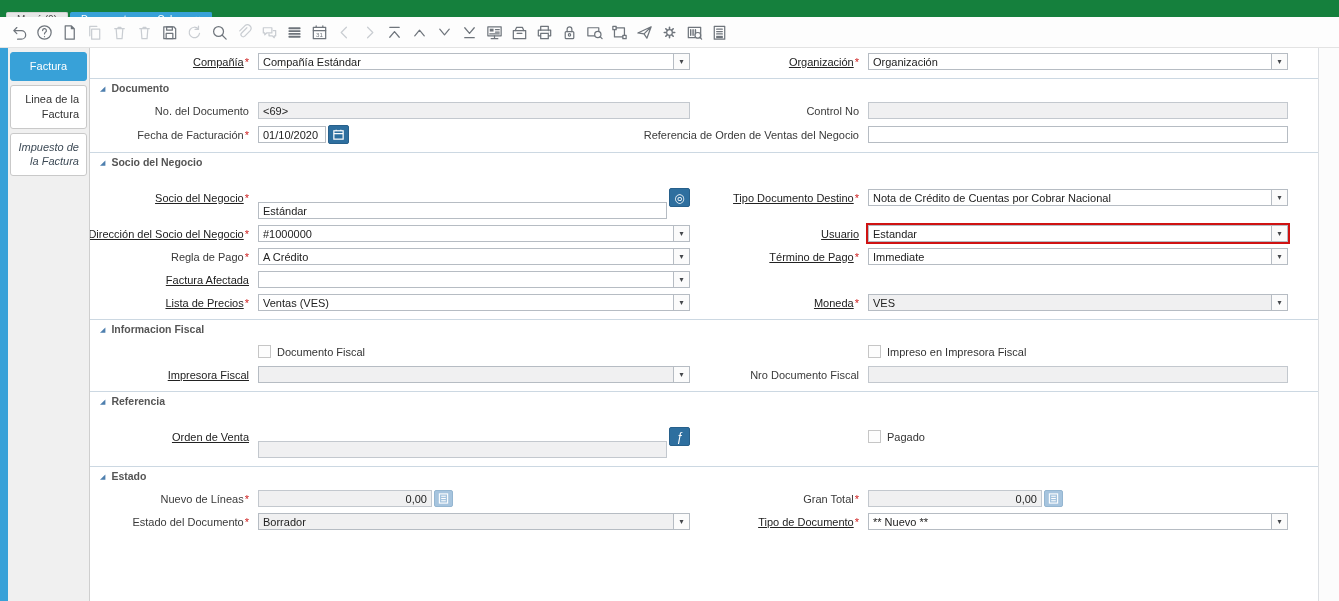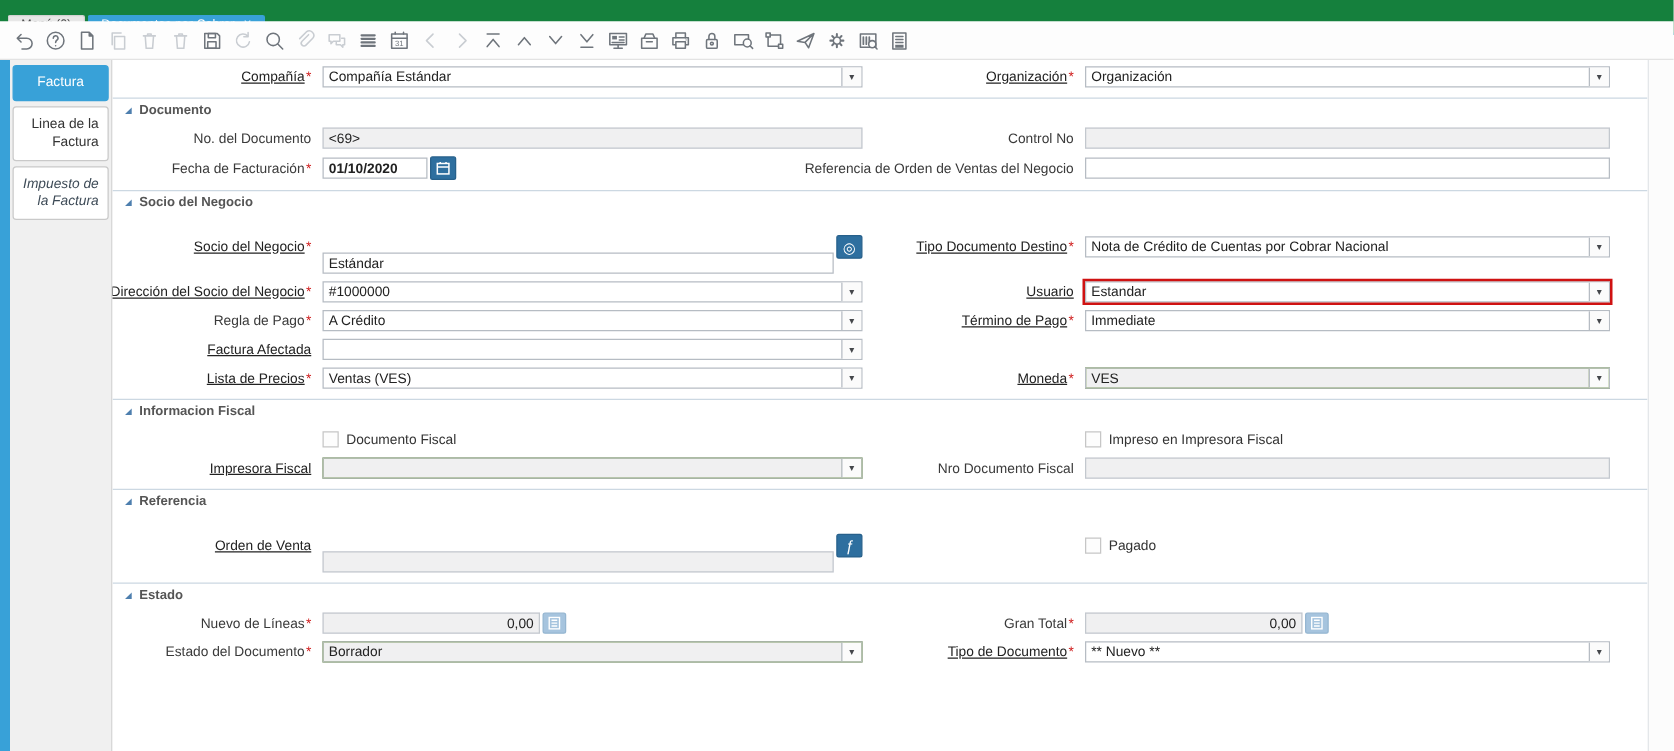--- a/index.html
+++ b/index.html
@@ -69,36 +69,36 @@
   .ro { background:#f0f0f1 !important; border-color:#c3c8ce; }
   .amt { width:174px; justify-content:flex-end; text-align:right; }
 
   .combo { height:17px; border:1px solid #b6bcc3; background:#fff; display:flex;
            align-items:stretch; width:100%; }
   .combo .val { flex:1; padding:0 4px; display:flex; align-items:center; white-space:nowrap;
                 overflow:hidden; color:#222; }
   .combo .arr { width:16px; border-left:1px solid #b6bcc3; background:#fbfbfb;
                 display:flex; align-items:center; justify-content:center;
                 font-size:8px; color:#44474b; }
-  .combo.ro-combo { background:#4d7c0f; }
+  .combo.ro-combo { background:#3b82f6; }
   .combo.ro-combo .val { background:#f0f0f1; }
   .combo.redsel { outline:2px solid #cf1212; outline-offset:0; }
 
   .inline { display:flex; align-items:center; }
   .grow { flex:1;margin-top:26px; }
   .bluebtn { width:21px; height:19px; margin-left:2px; flex:0 0 auto;
              background:var(--btnblue); border:1px solid #27608b; border-radius:2px;
              color:#fff; display:flex; align-items:center; justify-content:center;
              font-size:12px; line-height:1; }
   .bluebtn svg { width:13px; height:13px; }
   .calcbtn { width:19px; height:17px; margin-left:2px; flex:0 0 auto;
              background:var(--calcblue); border:1px solid #95b6d1; border-radius:2px;
              color:#fff; display:flex; align-items:center; justify-content:center; }
   .calcbtn svg { width:11px; height:11px; }
-  .datein { width:84px; flex:0 0 auto;font-weight:bold; }
+  .datein { width:68px; flex:0 0 auto; }
 
   textarea.descbox { grid-column:2 / 5; height:38px; border:1px solid #b6bcc3;
                      resize:both; font-family:inherit; font-size:11px; padding:2px 4px; width:100%; }
 
   .sect { border-top:1px solid #ccd8e2; margin:8px -30px 6px 0; padding:3px 0 2px 10px;
           display:flex; align-items:center; gap:6px; }
   .sect .tri { color:#4e7fae; font-size:7px; line-height:1; }
   .sect .stitle { font-weight:bold; font-size:10.5px; color:#555; }
 
   .cbcell { display:flex; align-items:center; }

